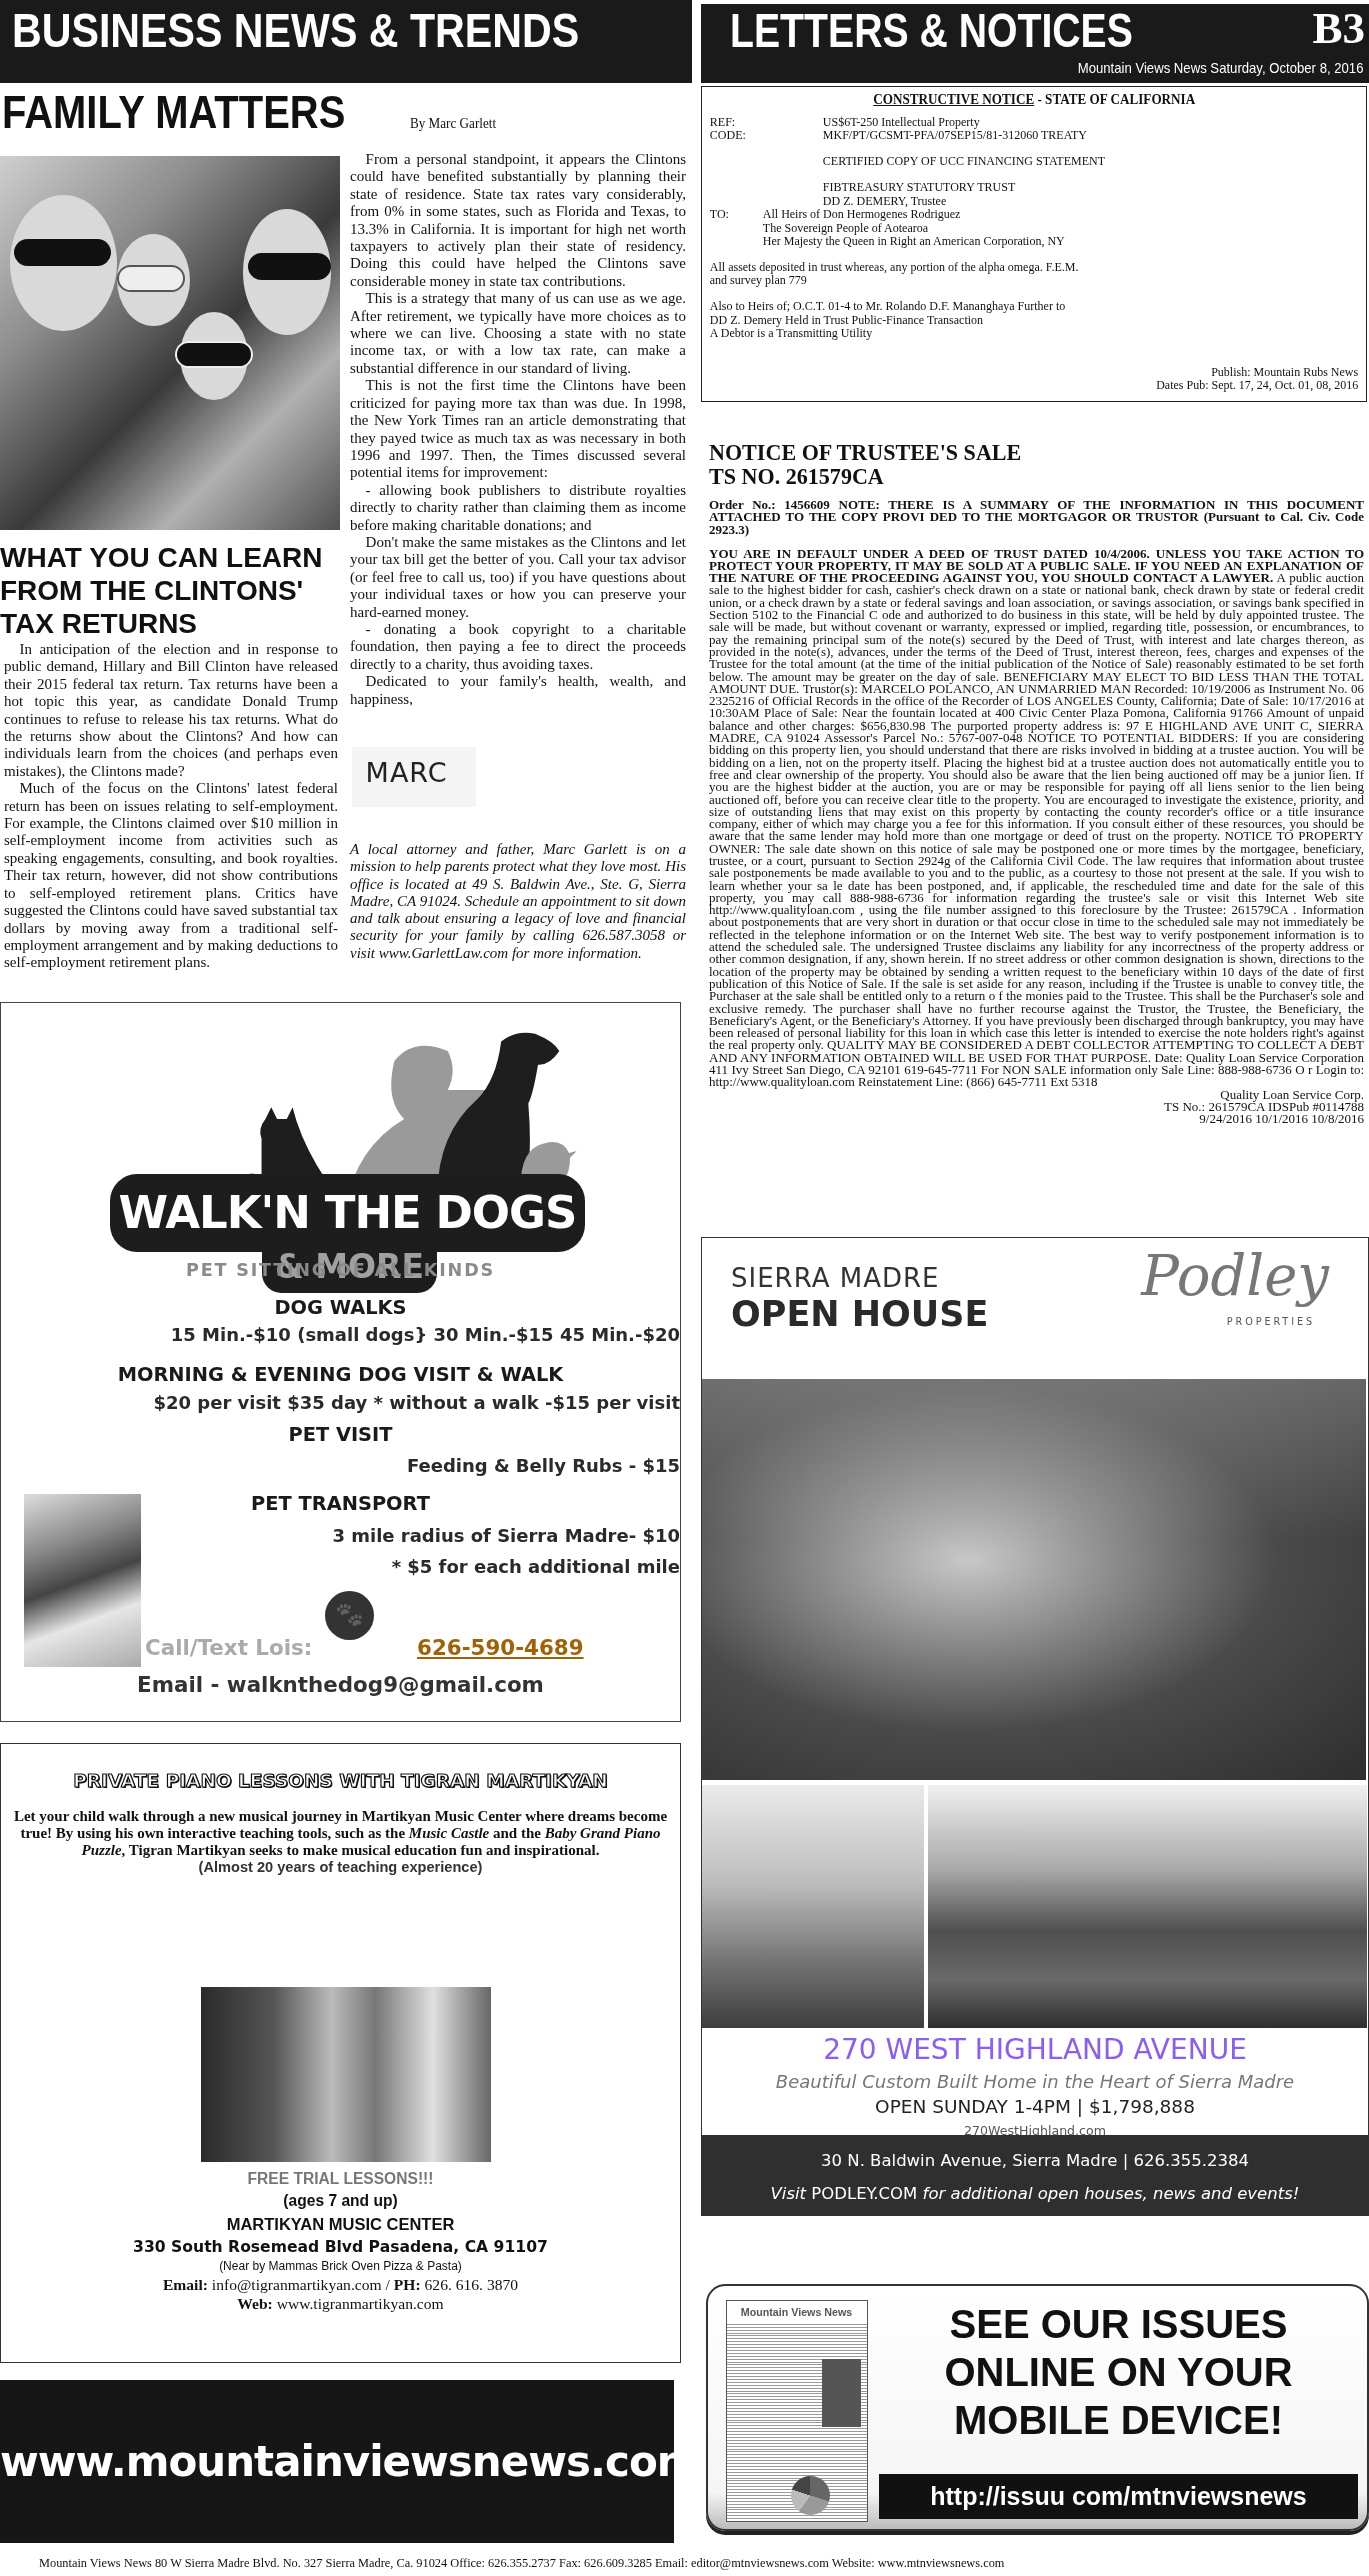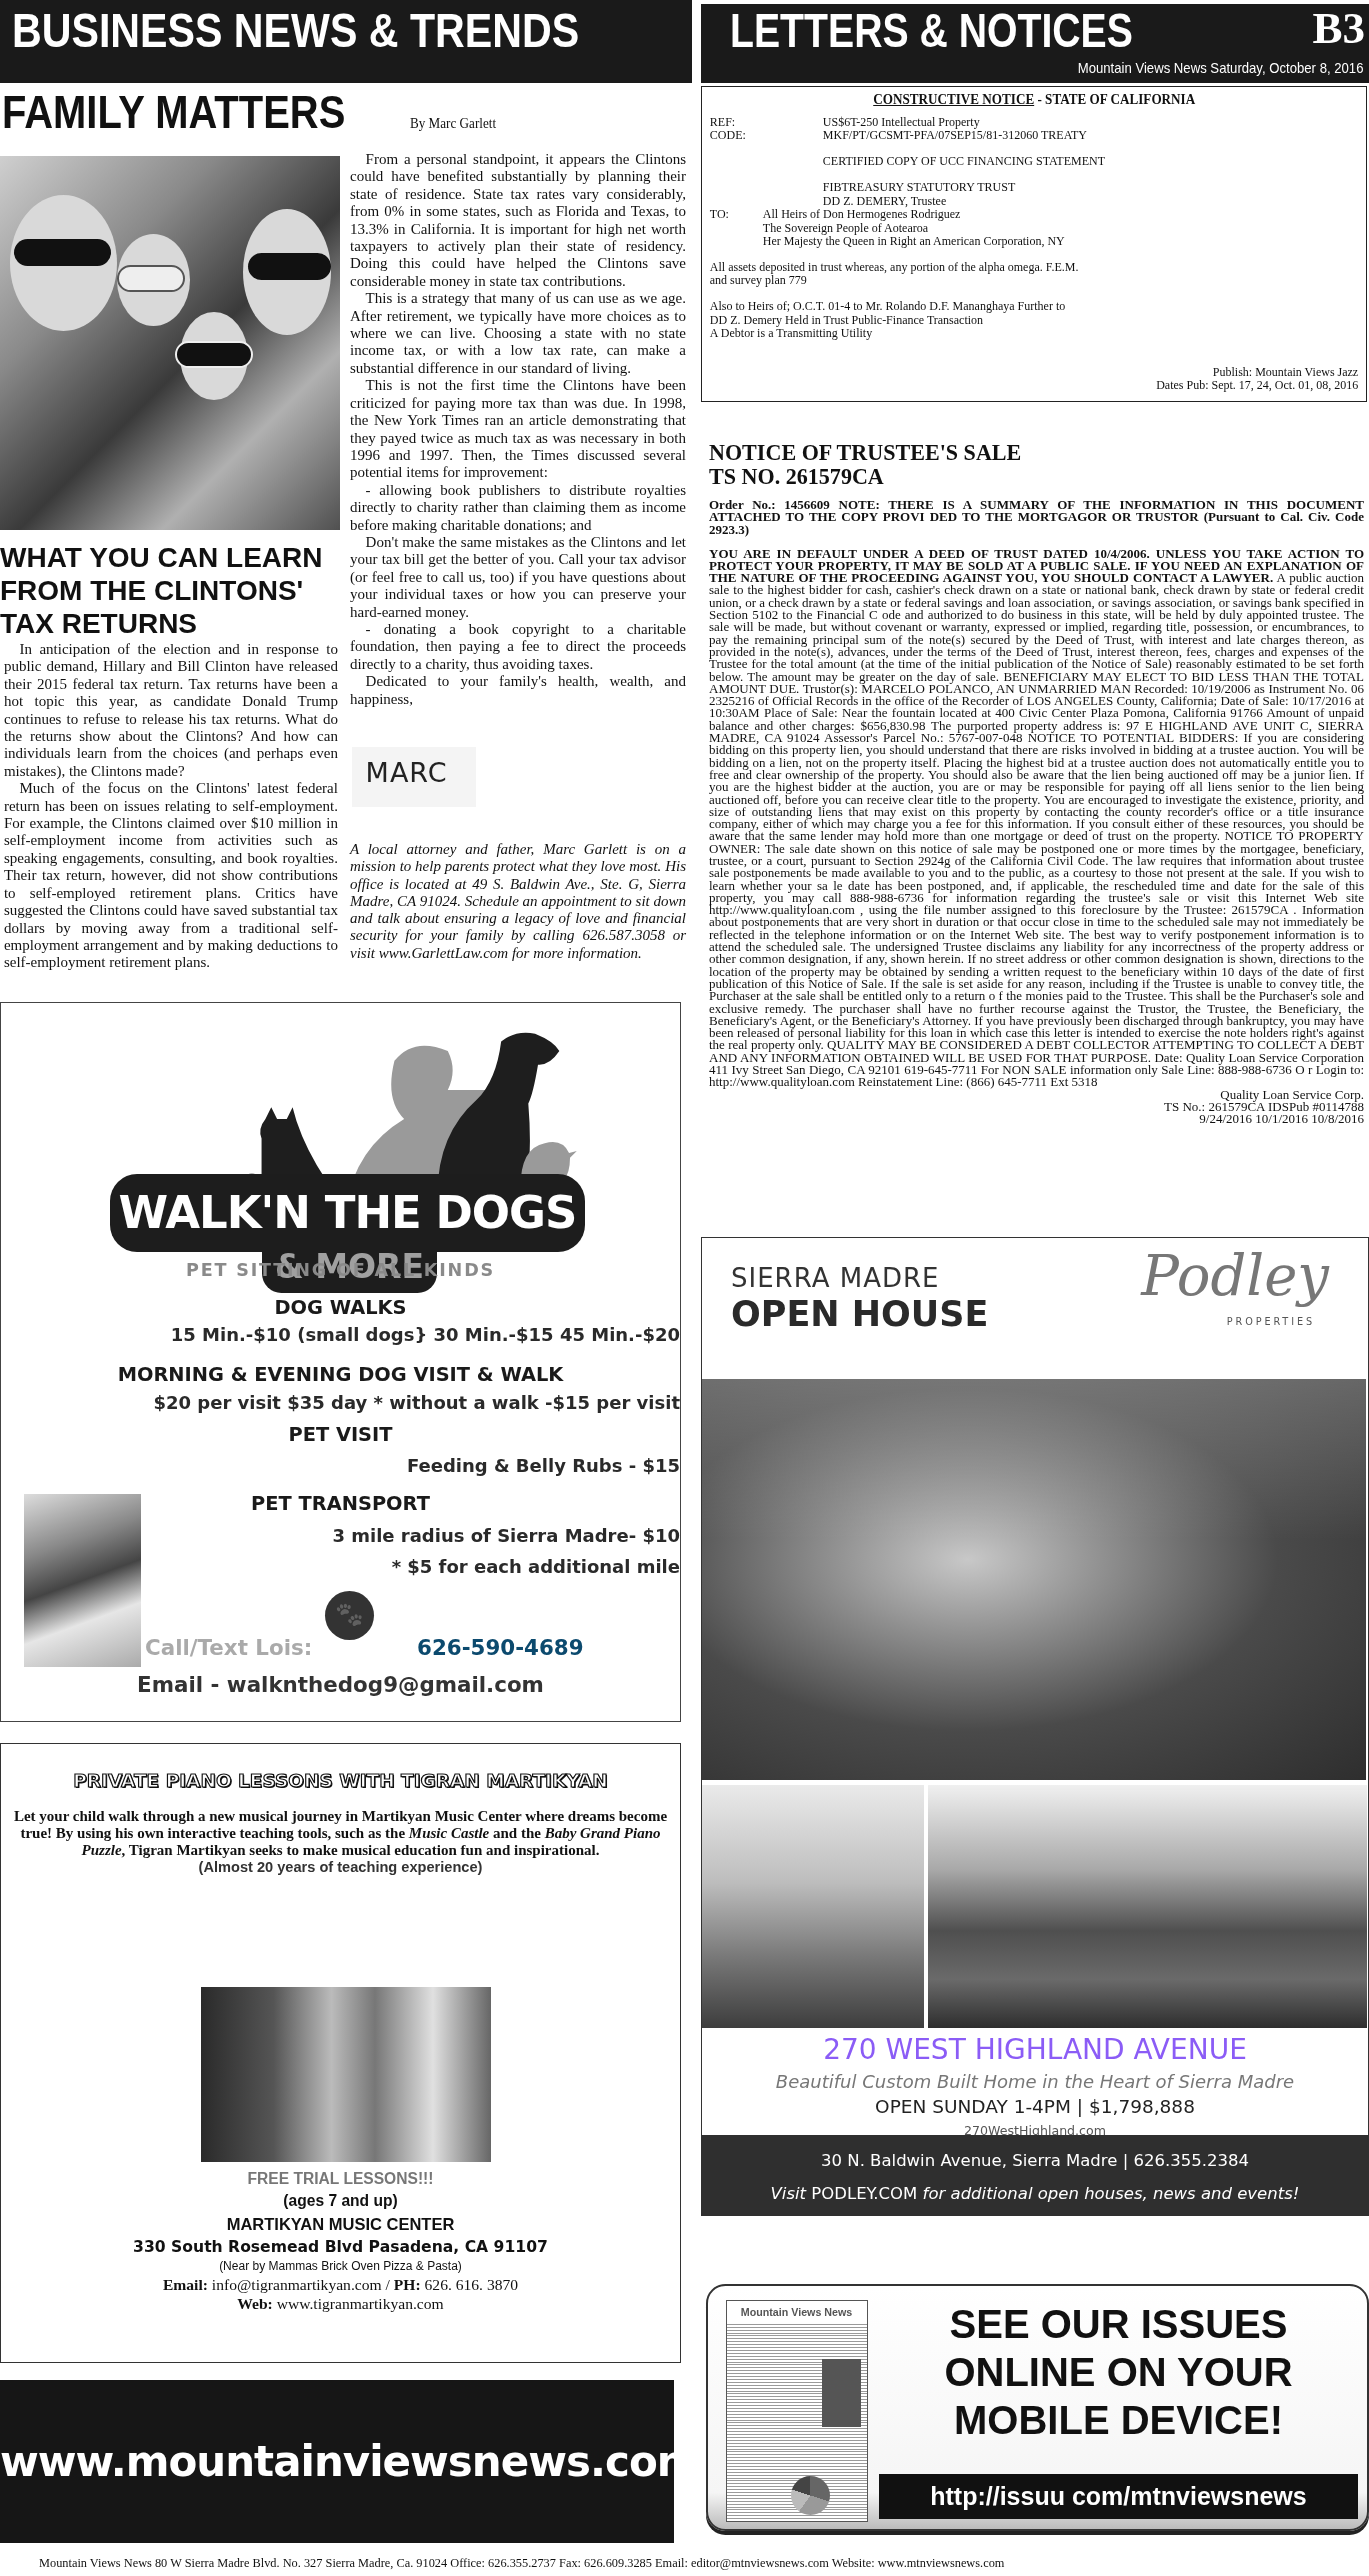--- a/index.html
+++ b/index.html
@@ -55,21 +55,21 @@
   .dogs-art { position: absolute; left: 136px; top: 19.4px; width: 447px; height: 194px; }
   .dogs-logo { position: absolute; left: 109px; top: 171px; width: 475px; height: 78px; background: #1d1d1d; border-radius: 27px; color: #fff; font-family: "DejaVu Sans", sans-serif; font-weight: bold; font-size: 45px; line-height: 78px; letter-spacing: -1px; }
   .dogs-more { position: absolute; left: 261px; top: 241px; width: 175px; height: 49px; background: #1d1d1d; border-radius: 0 0 19.4px 19.4px; color: #a0a0a0; font-weight: bold; font-size: 33px; line-height: 45px; }
   .dogs-tag { position: absolute; left: 0; width: 100%; top: 256px; color: #8a8a8a; font-size: 18.5px; font-weight: bold; letter-spacing: 1.9px; transform: scaleX(0.95); }
   .dogs-h { position: absolute; left: 0; width: 100%; font-weight: bold; font-size: 19.4px; color: #1a1a1a; }
   .dogs-l { position: absolute; left: 0; width: 100%; font-size: 18px; color: #2a2a2a; font-weight: bold; text-align: right; }
   .dogs-photo { position: absolute; left: 23px; top: 491px; width: 117px; height: 173px; background: linear-gradient(160deg, #ddd 0%, #888 30%, #444 50%, #e6e6e6 70%, #aaa 100%); }
   .paw { position: absolute; left: 324px; top: 588px; width: 49px; height: 49px; border-radius: 50%; background: #333; }
   .paw::after { content: "\1F43E"; position: absolute; left: 10.7px; top: 9.7px; font-size: 23px; color: #bbb; filter: grayscale(1); }
   .dogs-call { position: absolute; left: 144px; top: 632px; font-size: 21.4px; color: #aaa; font-weight: bold; }
-  .dogs-phone { position: absolute; left: 416px; top: 632px; font-size: 21.4px; color: #0c4a6e; font-weight: bold; }
+  .dogs-phone { position: absolute; left: 416px; top: 632px; font-size: 21.4px; color: #a16207; font-weight: bold; text-decoration: underline; }
   .dogs-email { position: absolute; left: 0; width: 100%; top: 669px; font-size: 21.4px; color: #333; font-weight: bold; }
 
   
   .piano-ad { left: 0; top: 1743px; width: 681px; height: 418px; border: 1.9px solid #333; border-bottom: none; text-align: center; }
   .piano-ad2 { left: 0; top: 2159px; width: 681px; height: 204px; border: 1.9px solid #333; border-top: none; text-align: center; }
   .piano-title { margin-top: 26px; font-family: "DejaVu Sans", sans-serif; font-weight: bold; font-size: 18.5px; letter-spacing: 0px; color: #fff; -webkit-text-stroke: 1.2px #111; text-shadow: 1px 1px 0 #111; }
   .piano-intro { margin-top: 16.5px; font-weight: bold; font-size: 15px; line-height: 17px; }
   .piano-cred { margin-top: 18.5px; font-size: 14.6px; line-height: 20.4px; color: #333; }
   .piano-exp { font-family: "Liberation Sans", sans-serif; font-weight: bold; font-size: 14.6px; color: #333; }
   .piano-photo { position: absolute; left: 200px; top: 243px; width: 290px; height: 175px; background: linear-gradient(90deg, #2a2a2a 0%, #555 25%, #bbb 45%, #777 60%, #e0e0e0 80%, #666 100%); }
@@ -180,21 +180,21 @@
   <div class="cn-indent2">The Sovereign People of Aotearoa</div>
   <div class="cn-indent2">Her Majesty the Queen in Right an American Corporation, NY</div>
   <div class="gap"></div>
   <div>All assets deposited in trust whereas, any portion of the alpha omega. F.E.M.</div>
   <div>and survey plan 779</div>
   <div class="gap"></div>
   <div>Also to Heirs of; O.C.T. 01-4 to Mr. Rolando D.F. Mananghaya Further to</div>
   <div>DD Z. Demery  Held in Trust  Public-Finance Transaction</div>
   <div>A Debtor is a Transmitting Utility</div>
   <div class="gap" style="height:25px"></div>
-  <div class="cn-pub">Publish: Mountain Views Jazz</div>
+  <div class="cn-pub">Publish: Mountain Rubs News</div>
   <div class="cn-pub">Dates Pub: Sept. 17, 24, Oct. 01, 08, 2016</div>
 </div>
 
 <div class="abs ts-title">
   <div>NOTICE OF TRUSTEE'S SALE</div>
   <div>TS NO. 261579CA</div>
 </div>
 <div class="abs ts-body">
   <p class="b">Order No.: 1456609 NOTE: THERE IS A SUMMARY OF THE INFORMATION IN THIS DOCUMENT ATTACHED TO THE COPY PROVI DED TO THE MORTGAGOR OR TRUSTOR (Pursuant to Cal. Civ. Code 2923.3)</p>
   <div style="height:11.7px"></div>

